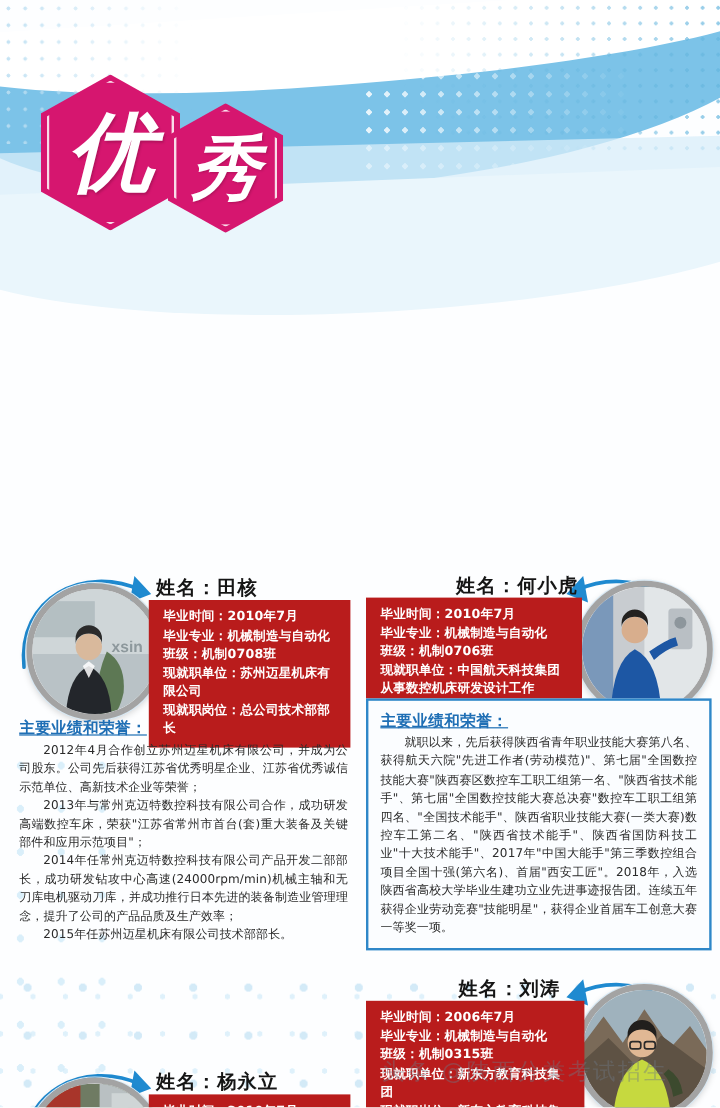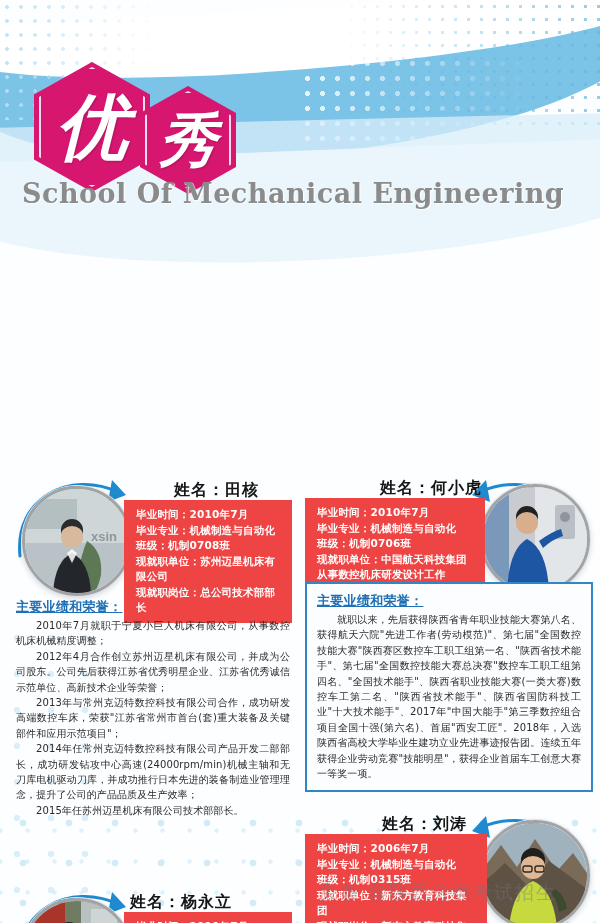--- a/index.html
+++ b/index.html
@@ -120,34 +120,34 @@
     text-shadow:1px 1px 1px rgba(255,255,255,.9);
   }
 
   
   .cards{position:relative;z-index:3;}
   .card{position:absolute;}
 
   .photo-wrap{position:absolute;width:104px;height:104px;}
   .photo{
     width:104px;height:104px;border-radius:50%;
-    border:3px solid #a3a3a3;
+    border:5px solid #a3a3a3;
     box-shadow:0 0 0 1px #d7e9f5, 0 2px 6px rgba(0,0,0,.18);
     overflow:hidden;position:relative;
   }
   .photo svg{display:block;width:100%;height:100%;}
   .arc{position:absolute;width:150px;height:110px;pointer-events:none;}
 
   .name-head{
     position:absolute;font-size:16px;font-weight:bold;color:#151515;
     letter-spacing:1px;white-space:nowrap;
   }
 
   .info-box{
-    position:absolute;background:#ef4444;color:#ffffff;
+    position:absolute;background:#b91c1c;color:#ffffff;
     font-size:10.5px;font-weight:bold;line-height:15.5px;
     padding:7px 10px 7px 12px;box-sizing:border-box;
     letter-spacing:.2px;
   }
 
   .body-box{
     position:absolute;box-sizing:border-box;
     background:#fbfdff;
     border:2.5px solid #2f87c8;
     padding:8px 10px 9px 10px;
@@ -160,21 +160,21 @@
   .body-text{
     color:#2a2a2a;font-size:10px;line-height:15.4px;
     text-align:justify;margin:0;letter-spacing:.1px;
   }
   .body-text p{margin:0;text-indent:2em;}
 
   
   #card-tianhe{left:0;top:236px;width:300px;}
   #card-tianhe .photo-wrap{left:22px;top:22px;}
   #card-tianhe .arc{left:8px;top:0px;}
-  #card-tianhe .name-head{left:130px;top:16px;margin-left:44px;}
+  #card-tianhe .name-head{left:130px;top:16px;}
   #card-tianhe .info-box{left:124px;top:36px;width:168px;}
   #card-tianhe .body-box{left:12px;top:132px;width:282px;}
 
   #card-hexiaohu{left:300px;top:236px;width:300px;}
   #card-hexiaohu .photo-wrap{left:180px;top:20px;}
   #card-hexiaohu .arc{left:140px;top:0px;transform:scaleX(-1);}
   #card-hexiaohu .name-head{left:80px;top:14px;}
   #card-hexiaohu .info-box{left:5px;top:34px;width:180px;}
   #card-hexiaohu .body-box{left:5px;top:118px;width:288px;}
 
@@ -213,21 +213,20 @@
     <div class="bubbles-left"></div>
   </div>
 
   <div class="header">
     <div class="hex hex-1">
       <span class="hex-char">优</span>
     </div>
     <div class="hex hex-2">
       <span class="hex-char">秀</span>
     </div>
-    <div class="sub-title">School Of  Mechanical Engineering</div>
   </div>
 
   <div class="cards">
 
     <div class="card" id="card-tianhe">
       <div class="arc">
         <svg viewBox="0 0 150 110">
           <path d="M12,92 C6,34 62,6 110,28" fill="none" stroke="#1f8ad0" stroke-width="3" stroke-linecap="round"></path>
           <path d="M104,16 L118,31 L100,38 Z" fill="#1f8ad0"></path>
         </svg>
@@ -251,21 +250,20 @@
       <div class="info-box">
         <span>毕业时间：2010年7月</span><br>
         <span>毕业专业：机械制造与自动化</span><br>
         <span>班级：机制0708班</span><br>
         <span>现就职单位：苏州迈星机床有限公司</span><br>
         <span>现就职岗位：总公司技术部部长</span>
       </div>
       <div class="body-box noborder">
         <div class="body-title">主要业绩和荣誉：</div>
         <div class="body-text">
-          <p>2010年7月就职于宁夏小巨人机床有限公司，从事数控机床机械精度调整；</p>
           <p>2012年4月合作创立苏州迈星机床有限公司，并成为公司股东。公司先后获得江苏省优秀明星企业、江苏省优秀诚信示范单位、高新技术企业等荣誉；</p>
           <p>2013年与常州克迈特数控科技有限公司合作，成功研发高端数控车床，荣获"江苏省常州市首台(套)重大装备及关键部件和应用示范项目"；</p>
           <p>2014年任常州克迈特数控科技有限公司产品开发二部部长，成功研发钻攻中心高速(24000rpm/min)机械主轴和无刀库电机驱动刀库，并成功推行日本先进的装备制造业管理理念，提升了公司的产品品质及生产效率；</p>
           <p>2015年任苏州迈星机床有限公司技术部部长。</p>
         </div>
       </div>
     </div>
 
     <div class="card" id="card-hexiaohu">
       <div class="arc">

